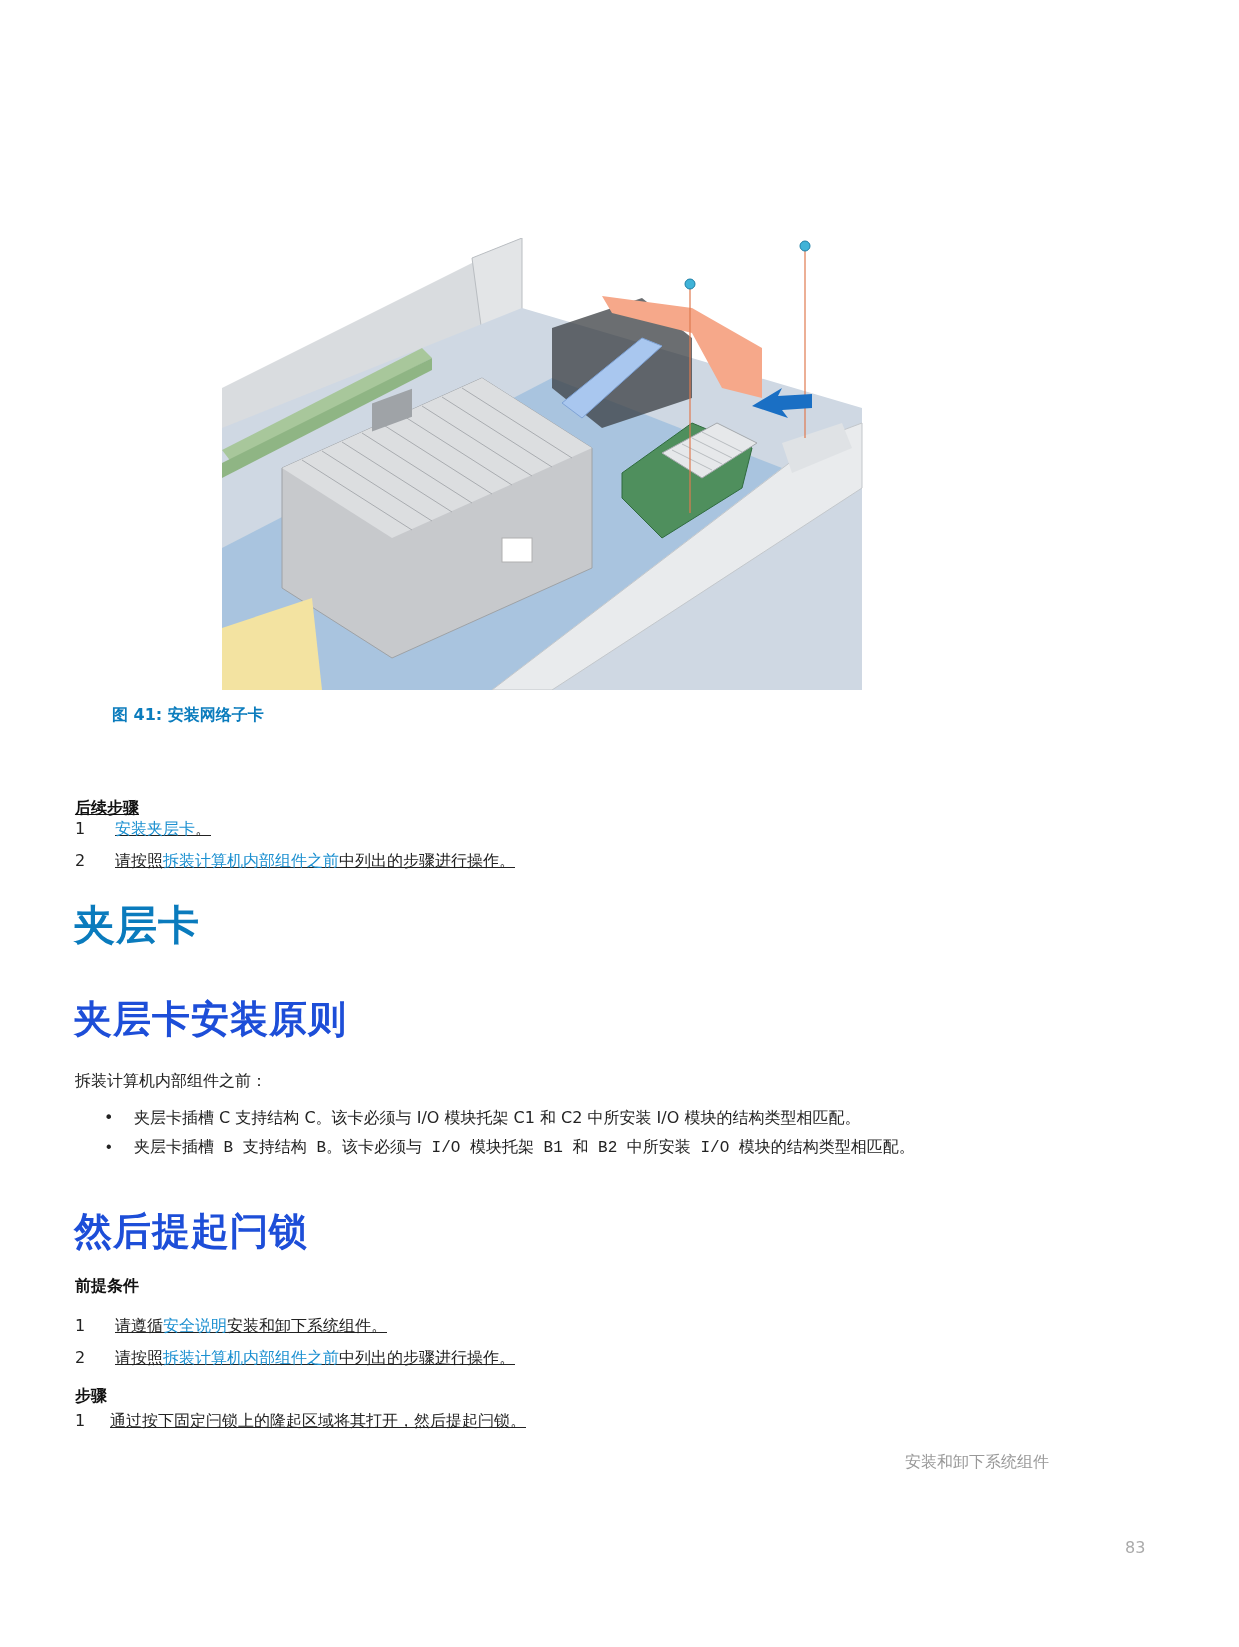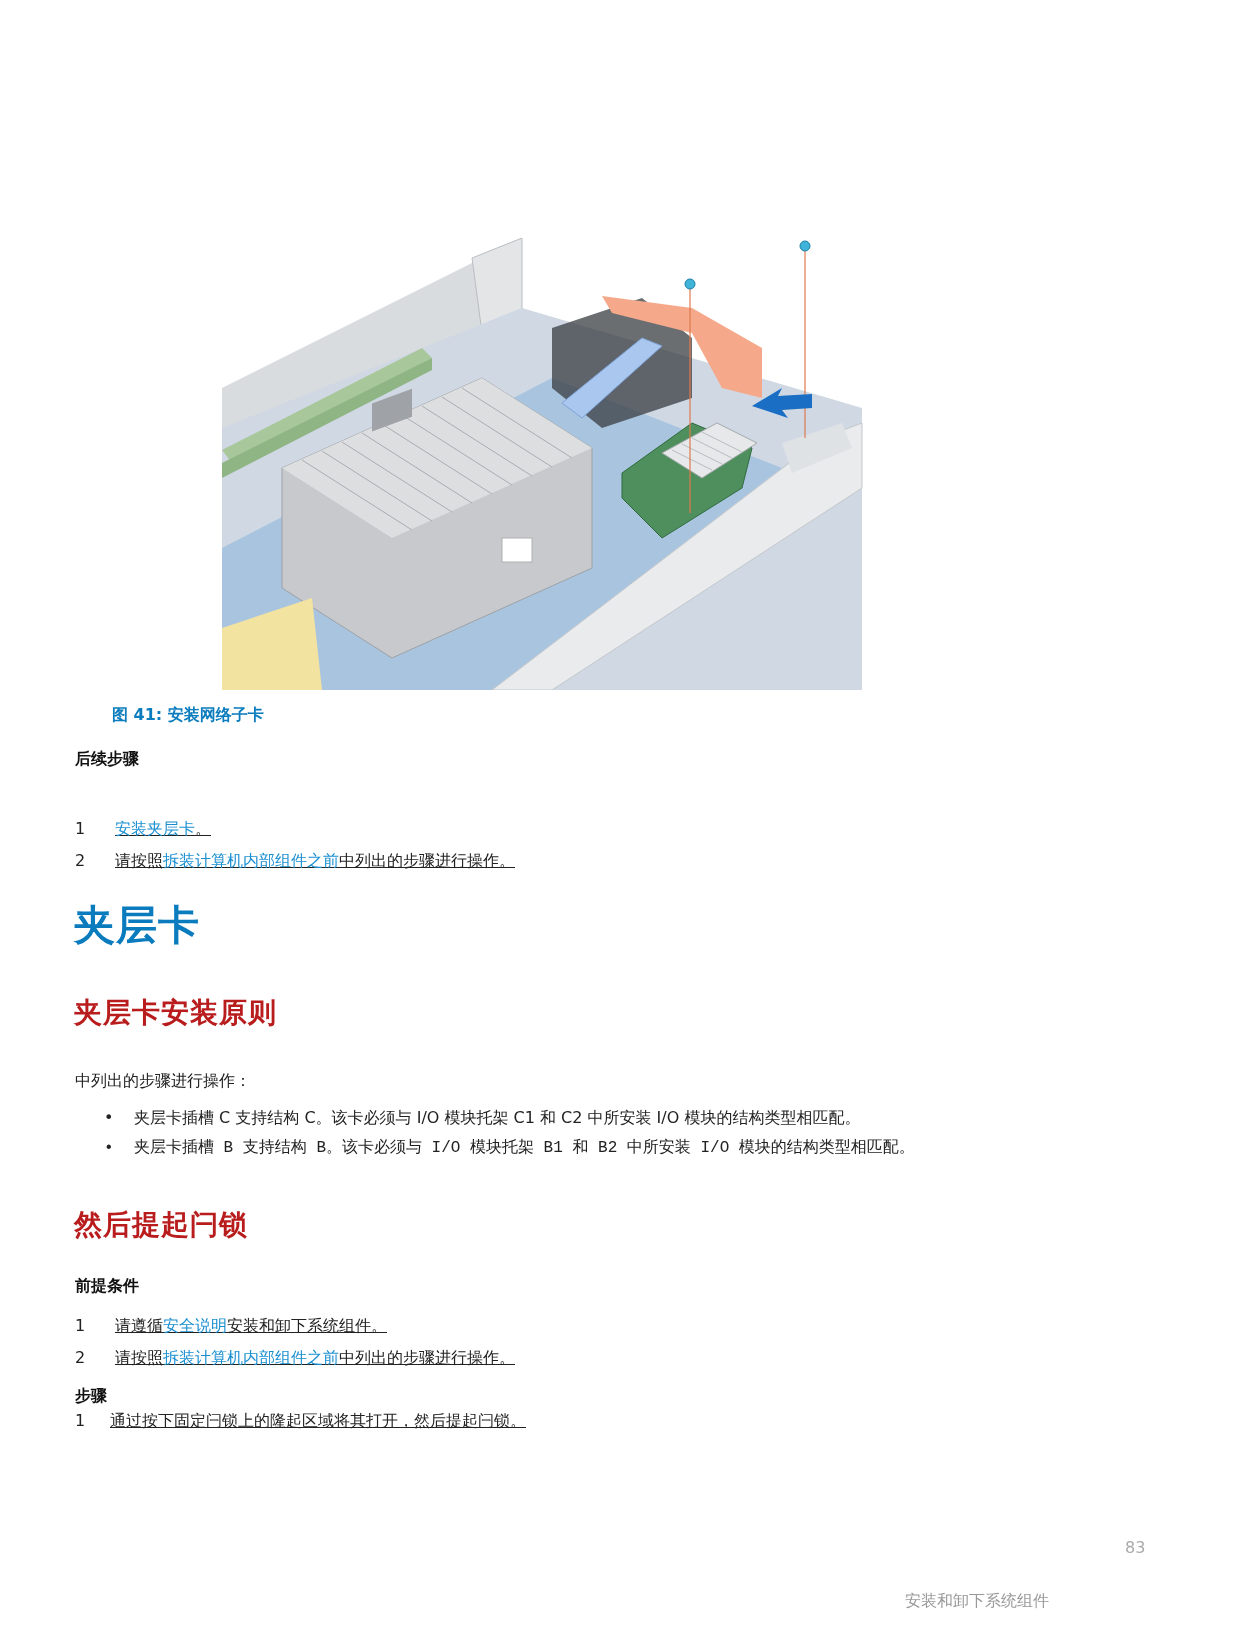--- a/index.html
+++ b/index.html
@@ -24,27 +24,27 @@
       font-size: 16px; color: #222222; white-space: nowrap; left: 75px; text-decoration: underline;
     }
     .step .num { display: inline-block; width: 40px; }
     .step.tight .num { width: 35px; }
     .link { color: #1a8fd0; cursor: pointer; }
     .h1 {
       left: 74px; font-size: 41px; font-weight: bold; color: #0a7bbd;
       white-space: nowrap; letter-spacing: 1px;
     }
     .h2 {
-      left: 74px; font-size: 28px; font-weight: bold; color: #b91c1c;
+      left: 74px; font-size: 38px; font-weight: bold; color: #1d4ed8;
       white-space: nowrap; letter-spacing: 1px;
     }
     .para { left: 75px; font-size: 16px; color: #222222; white-space: nowrap; }
     .bullet { left: 75px; font-size: 16px; color: #222222; white-space: nowrap; margin-left: 29px; }
     .bullet .dot { display: inline-block; width: 30px; }
-    .footer-title { left: 905px; top: 1591px; font-size: 16px; color: #999999; white-space: nowrap; }
+    .footer-title { left: 905px; top: 1452px; font-size: 16px; color: #999999; white-space: nowrap; }
     .footer-page { left: 1125px; top: 1538px; font-size: 16px; color: #aaaaaa; white-space: nowrap; }
   </style>
 </head>
 <body>
 
 <div class="abs figure">
   <svg width="660" height="452" viewBox="0 0 660 452" xmlns="http://www.w3.org/2000/svg">
 
     <polygon points="0,150 300,0 300,60 0,250" fill="#d9dcdf"></polygon>
     <polygon points="0,250 300,60 300,120 0,300" fill="#c8ccd0"></polygon>
@@ -99,33 +99,33 @@
       <circle cx="468" cy="46" r="5" fill="#3fb3d8" stroke="#1e7fa6"></circle>
       <circle cx="583" cy="8" r="5" fill="#3fb3d8" stroke="#1e7fa6"></circle>
     </g>
 
     <polygon points="530,168 560,150 556,158 590,156 590,170 560,172 566,180" fill="#1a6fc4"></polygon>
   </svg>
 </div>
 
 <div class="abs caption">图 41: 安装网络子卡</div>
 
-<div class="abs subhead" style="left:75px; top:749px;">后续步骤</div>
+<div class="abs subhead" style="left:75px; top:798px;text-decoration:underline;">后续步骤</div>
 
 <div class="abs step" style="top:819px;">
   <span class="num">1</span><span></span><span class="link">安装夹层卡</span><span>。</span>
 </div>
 <div class="abs step" style="top:851px;">
   <span class="num">2</span><span>请按照</span><span class="link">拆装计算机内部组件之前</span><span>中列出的步骤进行操作。</span>
 </div>
 
 <div class="abs h1" style="top:898px;">夹层卡</div>
 
 <div class="abs h2" style="top:994px;">夹层卡安装原则</div>
-<div class="abs para" style="top:1071px;">中列出的步骤进行操作：</div>
+<div class="abs para" style="top:1071px;">拆装计算机内部组件之前：</div>
 <div class="abs bullet" style="top:1108px;">
   <span class="dot">•</span><span>夹层卡插槽 C 支持结构 C。该卡必须与 I/O 模块托架 C1 和 C2 中所安装 I/O 模块的结构类型相匹配。</span>
 </div>
 <div class="abs bullet" style="top:1137px;font-family:Liberation Mono, monospace;">
   <span class="dot">•</span><span>夹层卡插槽 B 支持结构 B。该卡必须与 I/O 模块托架 B1 和 B2 中所安装 I/O 模块的结构类型相匹配。</span>
 </div>
 
 <div class="abs h2" style="top:1206px;">然后提起闩锁</div>
 <div class="abs subhead" style="left:75px; top:1276px;">前提条件</div>
 

